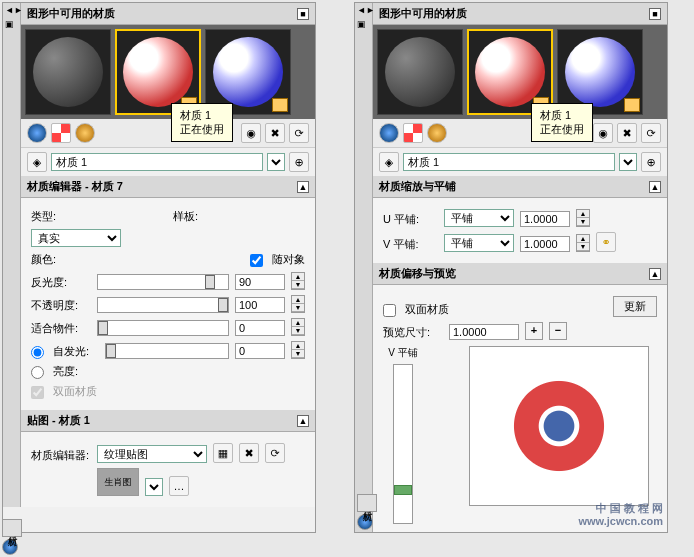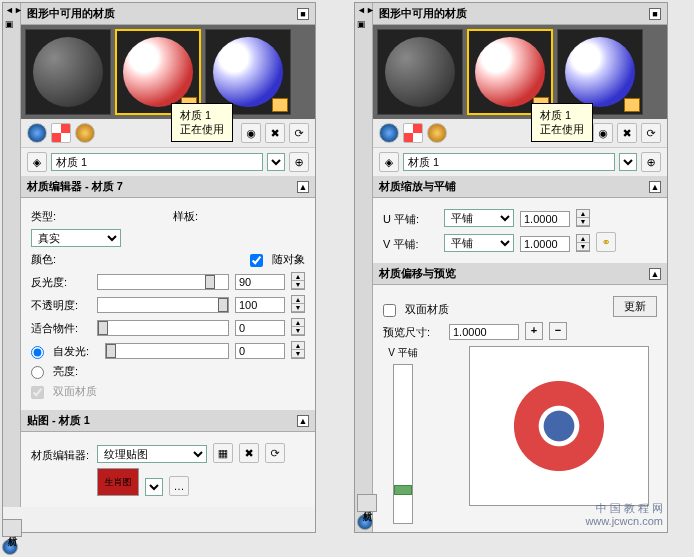--- a/index.html
+++ b/index.html
@@ -30,21 +30,21 @@
 .slider-thumb { position: absolute; width: 10px; height: 14px; background: #ddd; border: 1px solid #666; top: 0; }
 .num-input { width: 50px; }
 .spinner { width: 14px; height: 18px; border: 1px solid #999; background: #eee; display: flex; flex-direction: column; }
 .spinner div { flex: 1; font-size: 7px; text-align: center; line-height: 7px; border-bottom: 1px solid #aaa; }
 input[type="checkbox"], input[type="radio"] { margin-right: 3px; }
 .btn { padding: 2px 10px; border: 1px solid #999; background: #efefef; }
 .preview-box { width: 180px; height: 160px; border: 1px solid #999; background: #fff; margin-left: 40px; display: flex; align-items: center; justify-content: center; }
 .flower { width: 140px; height: 140px; border-radius: 50%; background: radial-gradient(circle, #4466aa 15%, #fff 16%, #fff 20%, #dd4444 21%, #dd4444 45%, #fff 46%, transparent 47%); position: relative; }
 .vslider { width: 20px; height: 160px; border: 1px solid #999; background: #fff; position: relative; display: inline-block; }
 .vslider-thumb { position: absolute; width: 18px; height: 10px; background: #6a6; border: 1px solid #484; left: 0; }
-.watermark { position: absolute; bottom: 4px; right: 4px; color: rgba(60,80,120,0.7); font-size: 10px; text-align: right; line-height: 1.2; }
+.watermark { position: absolute; bottom: 4px; right: 4px; color: rgba(60,80,120,0.7); font-size: 10px; text-align: right; line-height: 1.2; font-weight: bold; }
 .sq-btn { width: 18px; height: 18px; border: 1px solid #999; background: #f4f4f4; text-align: center; line-height: 15px; font-weight: bold; }
 </style>
 </head>
 <body>
 
 <div class="panel">
   <div style="display:flex;">
     <div style="width:18px;background:#d8d8d8;border-right:1px solid #aaa;">
       <div style="padding:2px;font-size:9px;">◄►</div>
       <div style="padding:2px;font-size:9px;">▣</div>
@@ -169,21 +169,21 @@
       <div class="prop-section">
         <div class="prop-row">
           <span class="prop-label">材质编辑器:</span>
           <select style="width:110px;"><option>纹理贴图</option></select>
           <div class="tool-icon">▦</div>
           <div class="tool-icon">✖</div>
           <div class="tool-icon">⟳</div>
         </div>
         <div class="prop-row">
           <span style="width:60px;"></span>
-          <div style="width:42px;height:28px;background:#b91c1c;border:1px solid #999;display:flex;align-items:center;justify-content:center;">
+          <div style="width:42px;height:28px;background:#a3a3a3;border:1px solid #999;display:flex;align-items:center;justify-content:center;">
               <span style="font-size:9px;">生肖图</span>
             </div>
           <select style="width:18px;"></select>
           <div class="tool-icon">…</div>
         </div>
       </div>
     </div>
   </div>
   <div style="position:absolute;left:2px;bottom:2px;width:16px;">
     <div class="vtab">材质</div>

